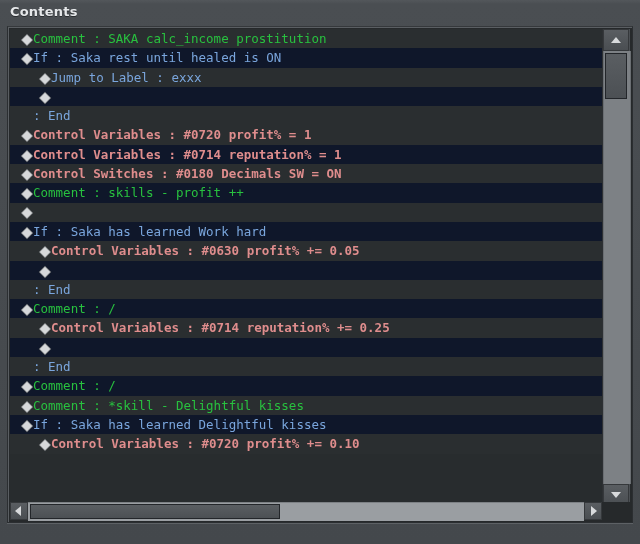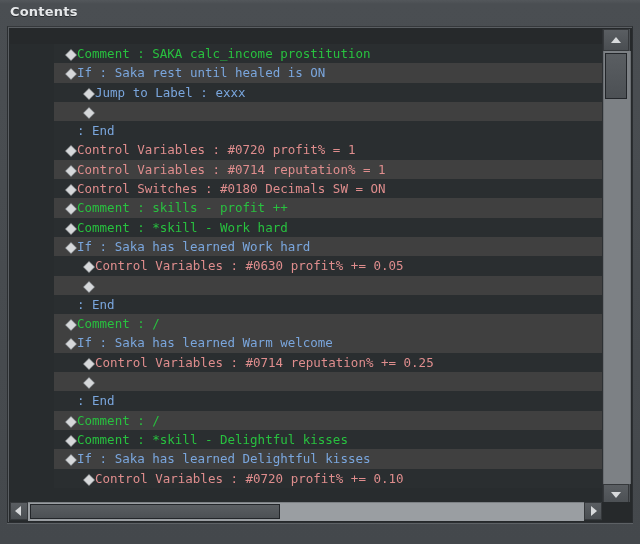--- a/index.html
+++ b/index.html
@@ -53,41 +53,40 @@
     border: 1px solid #2b2e31;
     border-top-color: #35383b;
     background: #26292b;
     box-shadow: inset 1px 1px 0 #5a5e62, 0 1px 0 #5d6165;
   }
 
   
   #contents-list {
     position: absolute;
     left: 2px;
-    top: 17px;
+    top: 2px;
     width: 592px;
     height: 477px;
     overflow: hidden;
     background: #282c2e;
     box-sizing: border-box;
-    padding-left: 44px;
   }
 
   .row {
     position: relative;
     height: 19.3px;
     line-height: 19.3px;
     white-space: nowrap;
     font-family: "DejaVu Sans Mono", monospace;
     font-size: 12.5px;
     padding-left: 10px;
     box-sizing: border-box;
   }
   .row.odd  { background: #2a2e30; }
-  .row.even { background: #404040; }
+  .row.even { background: #0f172a; }
 
   .indent-0 { padding-left: 12px; }
   .indent-1 { padding-left: 30px; }
 
   .bullet {
     display: inline-block;
     width: 10px;
     height: 10px;
     background: #d6d8da;
     transform: rotate(45deg) scale(0.74);
@@ -99,21 +98,21 @@
     display: inline-block;
     width: 10px;
     height: 10px;
     vertical-align: -1px;
     margin-right: 1px;
   }
   .txt { vertical-align: 1px; }
 
   .c-comment { color: #28c13f; }
   .c-if      { color: #7aa6dd; }
-  .c-var     { color: #df8d8d; }
+  .c-var     { color: #df8d8d; font-weight: bold; }
 
   
   #vscroll {
     position: absolute;
     right: 2px;
     top: 2px;
     width: 28px;
     height: 477px;
     background: #4c5054;
     border-left: 1px solid #2d3033;
@@ -239,27 +238,26 @@
     <div id="contents-list">
         <div class="row odd indent-0"><span class="bullet"></span><span class="txt c-comment">Comment : SAKA calc_income prostitution</span></div>
         <div class="row even indent-0"><span class="bullet"></span><span class="txt c-if">If : Saka rest until healed is ON</span></div>
         <div class="row odd indent-1"><span class="bullet"></span><span class="txt c-if">Jump to Label : exxx</span></div>
         <div class="row even indent-1"><span class="bullet"></span><span class="txt c-if"></span></div>
         <div class="row odd indent-0"><span class="nobullet"></span><span class="txt c-if">: End</span></div>
         <div class="row odd indent-0"><span class="bullet"></span><span class="txt c-var">Control Variables : #0720 profit% = 1</span></div>
         <div class="row even indent-0"><span class="bullet"></span><span class="txt c-var">Control Variables : #0714 reputation% = 1</span></div>
         <div class="row odd indent-0"><span class="bullet"></span><span class="txt c-var">Control Switches : #0180 Decimals SW = ON</span></div>
         <div class="row even indent-0"><span class="bullet"></span><span class="txt c-comment">Comment : skills - profit ++</span></div>
-        <div class="row odd indent-0"><span class="bullet"></span><span class="txt c-comment">Comment : *skill - Work hard</span></div>
+        <div class="row odd indent-0"><span class="bullet"></span></div>
         <div class="row even indent-0"><span class="bullet"></span><span class="txt c-if">If : Saka has learned Work hard</span></div>
         <div class="row odd indent-1"><span class="bullet"></span><span class="txt c-var">Control Variables : #0630 profit% += 0.05</span></div>
         <div class="row even indent-1"><span class="bullet"></span><span class="txt c-if"></span></div>
         <div class="row odd indent-0"><span class="nobullet"></span><span class="txt c-if">: End</span></div>
         <div class="row even indent-0"><span class="bullet"></span><span class="txt c-comment">Comment : /</span></div>
-        <div class="row even indent-0"><span class="bullet"></span><span class="txt c-if">If : Saka has learned Warm welcome</span></div>
         <div class="row odd indent-1"><span class="bullet"></span><span class="txt c-var">Control Variables : #0714 reputation% += 0.25</span></div>
         <div class="row even indent-1"><span class="bullet"></span><span class="txt c-if"></span></div>
         <div class="row odd indent-0"><span class="nobullet"></span><span class="txt c-if">: End</span></div>
         <div class="row even indent-0"><span class="bullet"></span><span class="txt c-comment">Comment : /</span></div>
         <div class="row odd indent-0"><span class="bullet"></span><span class="txt c-comment">Comment : *skill - Delightful kisses</span></div>
         <div class="row even indent-0"><span class="bullet"></span><span class="txt c-if">If : Saka has learned Delightful kisses</span></div>
         <div class="row odd indent-1"><span class="bullet"></span><span class="txt c-var">Control Variables : #0720 profit% += 0.10</span></div>
       </div>
 
     <div id="vscroll">

